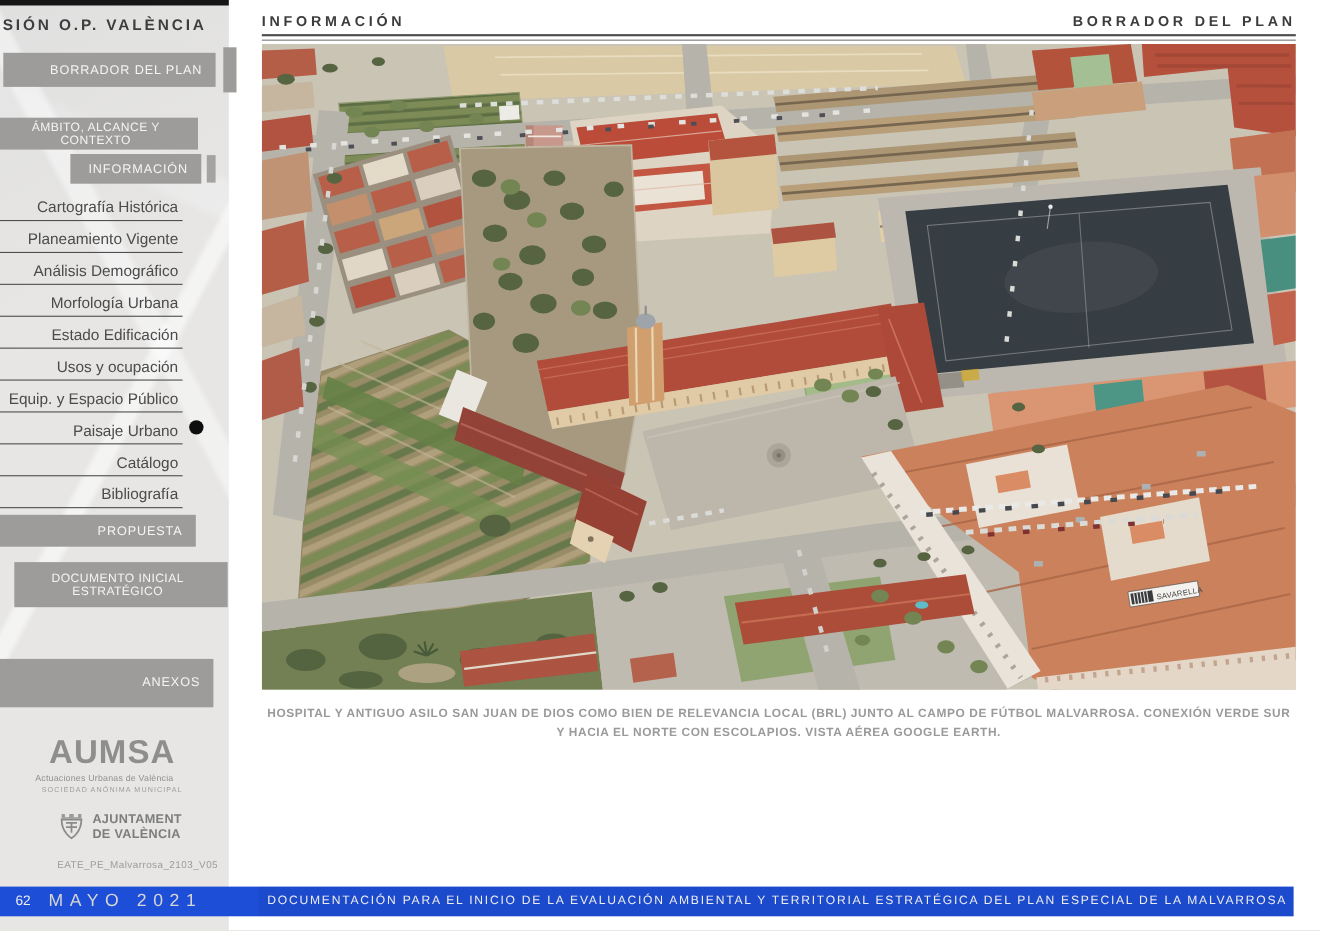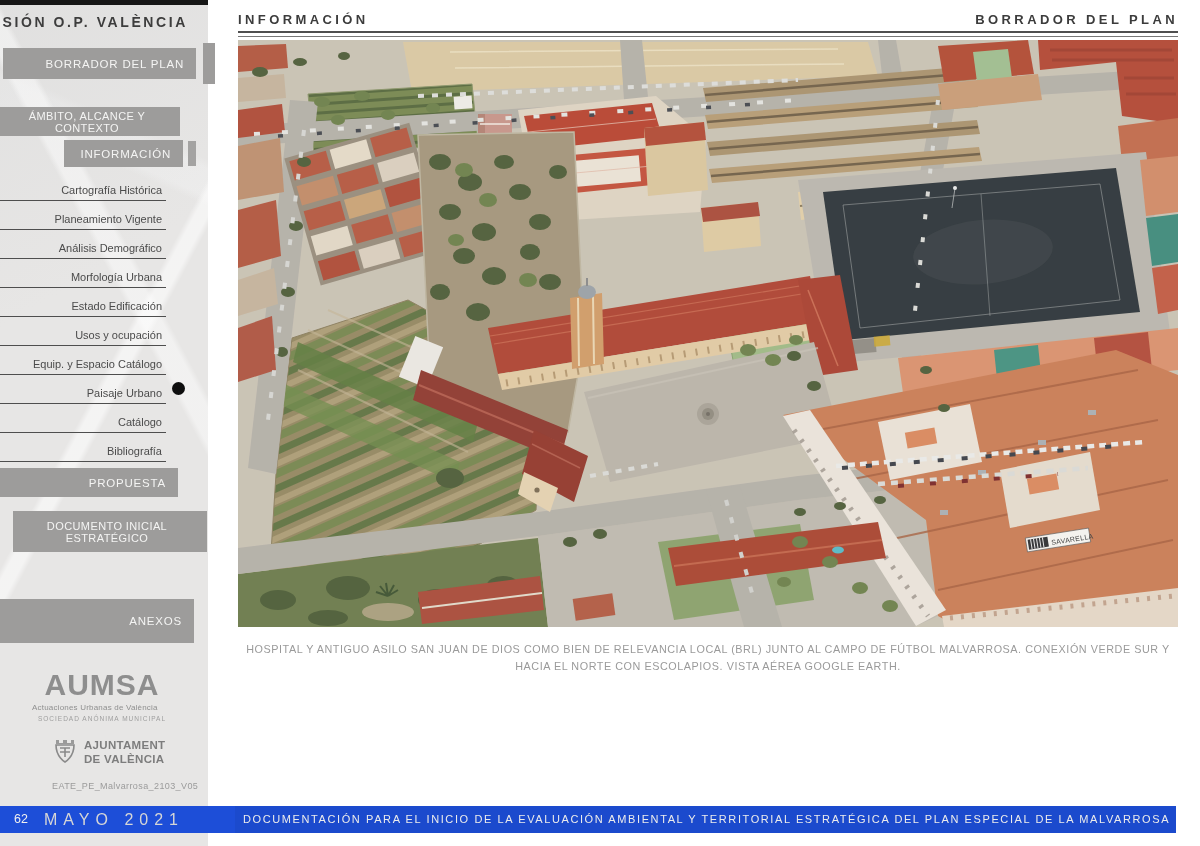--- a/index.html
+++ b/index.html
@@ -32,21 +32,21 @@
   .btn-borrador{left:3px;top:48px;width:193px;height:31px;}
   .btn-ambito{left:0;top:107px;width:180px;height:29px;font-size:11px;letter-spacing:.4px;}
   .btn-informacion{left:64px;top:140px;width:119px;height:27px;}
   .tabbar1{position:absolute;left:203px;top:43px;width:12px;height:41px;background:#9d9c9b;}
   .tabbar2{position:absolute;left:188px;top:141px;width:8px;height:25px;background:#a4a3a2;}
 
   .menu-item{
     position:absolute;left:0;width:166px;height:29px;box-sizing:border-box;
     border-bottom:1px solid #4e4e4e;
     display:flex;align-items:flex-end;justify-content:flex-end;
-    padding:0 4px 4px 0;font-size:11px;color:#4b4b4b;cursor:pointer;
+    padding:0 4px 4px 0;font-size:14px;color:#4b4b4b;cursor:pointer;
   }
   .active-dot{position:absolute;left:172px;top:382px;width:13px;height:13px;border-radius:50%;background:#0e0e0e;}
 
   .btn-propuesta{left:0;top:468px;width:178px;height:29px;}
   .btn-die{left:13px;top:511px;width:194px;height:41px;font-size:11px;letter-spacing:.4px;}
   .btn-anexos{left:0;top:567px;width:194px;height:44px;margin-top:32px;}
 
   
   .aumsa-name{position:absolute;left:36px;top:668px;width:132px;text-align:center;
     font-size:30px;font-weight:bold;letter-spacing:1px;color:#8e8e8e;}
@@ -63,21 +63,21 @@
   .hdr-left{position:absolute;left:238px;top:12px;font-size:13px;font-weight:bold;
     letter-spacing:3.4px;color:#3c3c3c;}
   .hdr-right{position:absolute;right:22px;top:12px;font-size:13px;font-weight:bold;
     letter-spacing:3.4px;color:#3c3c3c;}
   .hdr-rule{position:absolute;left:238px;top:31px;width:940px;height:3px;
     border-top:2px solid #4f4f4f;border-bottom:1px solid #777;}
 
   
   .photo{position:absolute;left:238px;top:40px;width:940px;height:587px;}
   .caption{position:absolute;left:238px;top:641px;width:940px;text-align:center;
-    font-size:10.8px;letter-spacing:.55px;color:#9a9a9a;line-height:1.6;}
+    font-size:10.8px;letter-spacing:.55px;color:#9a9a9a;line-height:1.6;font-weight:bold;}
 
   
   .footer-bar{position:absolute;left:0;top:806px;width:1176px;height:27px;background:#1d4ed8;z-index:5;}
   .footer-seg{position:absolute;left:235px;top:0;width:941px;height:27px;background:rgba(0,0,0,.05);}
   .footer-num{position:absolute;left:14px;top:0;line-height:27px;font-size:12.5px;color:#f0f0f0;}
   .footer-date{position:absolute;left:44px;top:0;line-height:27px;font-size:16px;
     letter-spacing:6px;color:#d6d6d6;}
   .footer-title{position:absolute;left:243px;top:0;line-height:27px;font-size:11px;
     letter-spacing:1.6px;color:#ececec;white-space:nowrap;}
 </style>
@@ -97,21 +97,21 @@
 
     <button class="sbtn btn-informacion">INFORMACIÓN</button>
     <div class="tabbar2"></div>
 
     <div class="menu-item" style="top:172px">Cartografía Histórica</div>
     <div class="menu-item" style="top:201px">Planeamiento Vigente</div>
     <div class="menu-item" style="top:230px">Análisis Demográfico</div>
     <div class="menu-item" style="top:259px">Morfología Urbana</div>
     <div class="menu-item" style="top:288px">Estado Edificación</div>
     <div class="menu-item" style="top:317px">Usos y ocupación</div>
-    <div class="menu-item" style="top:346px">Equip. y Espacio Catálogo</div>
+    <div class="menu-item" style="top:346px">Equip. y Espacio Público</div>
     <div class="menu-item" style="top:375px">Paisaje Urbano</div>
     <div class="menu-item" style="top:404px">Catálogo</div>
     <div class="menu-item" style="top:433px">Bibliografía</div>
 
     <div class="active-dot"></div>
 
     <button class="sbtn btn-propuesta">PROPUESTA</button>
     <button class="sbtn btn-die">DOCUMENTO INICIAL ESTRATÉGICO</button>
     <button class="sbtn btn-anexos">ANEXOS</button>
 

